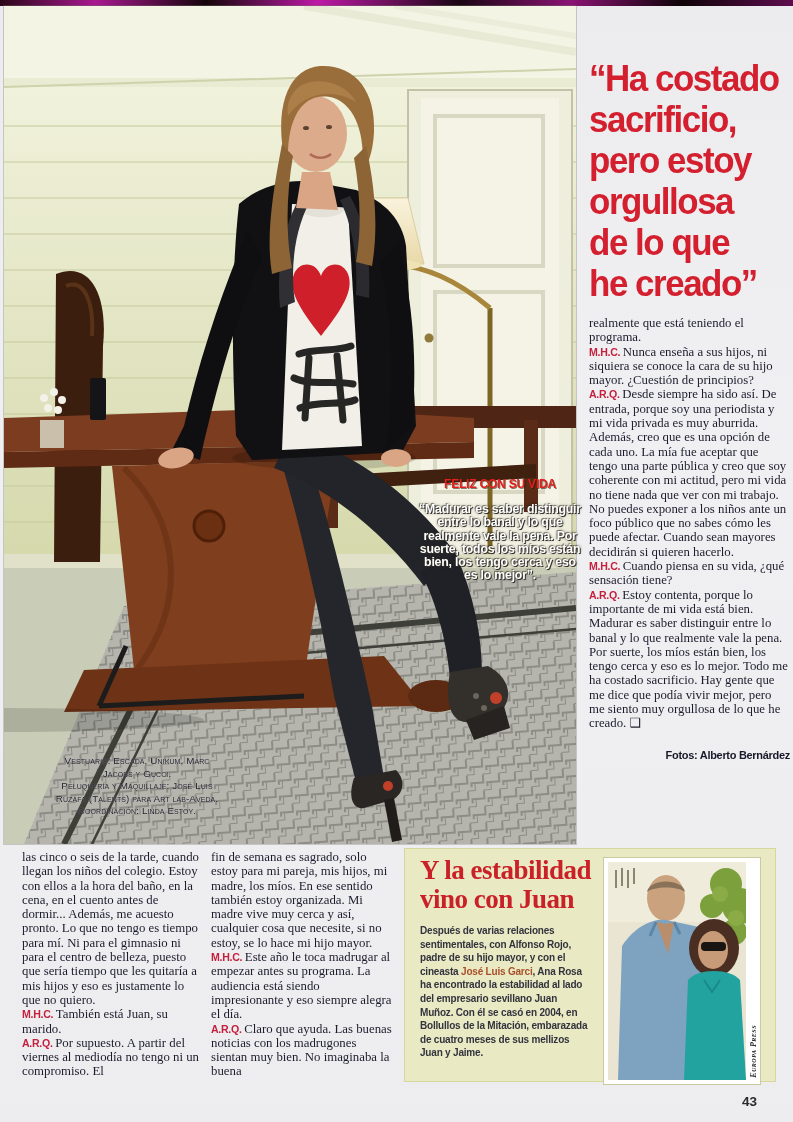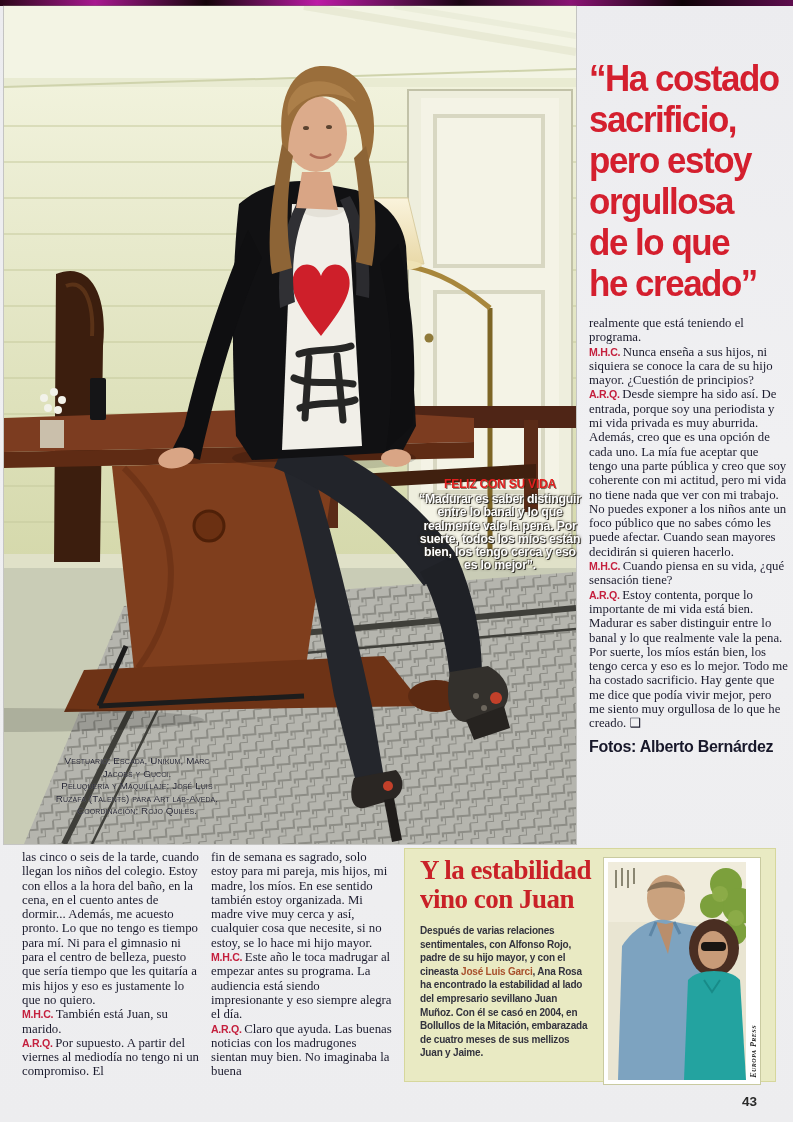--- a/index.html
+++ b/index.html
@@ -13,41 +13,41 @@
     background:linear-gradient(90deg,#2b0618,#a81890 12%,#140409 26%,#bd1aa6 40%,#1a0512 58%,#8a1374 72%,#0e0307 86%,#5e0d4e);}
   
   .photo{position:absolute;left:4px;top:6px;width:572px;height:838px;overflow:hidden;
     box-shadow:0 0 0 1px rgba(120,120,110,.35);}
   .photo svg{display:block;}
   
   .caption{position:absolute;left:418px;top:477px;width:164px;text-align:center;
     font-family:"Liberation Sans",sans-serif;}
   .caption .cap-title{font-weight:bold;font-size:12px;letter-spacing:-0.2px;color:#e41f1f;
     text-shadow:1px 1px 0 rgba(40,20,0,.55);}
-  .caption .cap-body{margin-top:2px;font-weight:bold;font-size:12.3px;line-height:13.3px;color:#fff;
+  .caption .cap-body{margin-top:12px;font-weight:bold;font-size:12.3px;line-height:13.3px;color:#fff;
     letter-spacing:-0.2px;
     text-shadow:1px 1px 0 #33302a,-1px -1px 0 rgba(50,45,35,.5),0 0 3px rgba(40,35,25,.9);}
   
   .credits{position:absolute;left:26px;top:755px;width:222px;text-align:center;
     font-family:"Liberation Sans",sans-serif;font-weight:normal;font-variant:small-caps;
     font-size:9.8px;line-height:12.5px;color:#232334;letter-spacing:0.1px;
     text-shadow:0 0 1px rgba(230,230,210,.6);}
   
   .pullquote{position:absolute;left:589px;top:58px;width:202px;
     font-family:"Liberation Sans",sans-serif;font-weight:bold;
     font-size:36px;line-height:41px;letter-spacing:-1.5px;color:#d41f2e;
     transform:scaleX(.97);transform-origin:left top;}
   
   .bodycol{font-family:"Liberation Serif",serif;font-size:12.8px;line-height:14.3px;color:#1c1c2e;}
   .para{margin:0;}
   .speaker{font-family:"Liberation Sans",sans-serif;font-weight:bold;font-size:10.6px;
     letter-spacing:-0.3px;color:#c41f3d;}
   .col-right{position:absolute;left:589px;top:316px;width:201px;}
-  .photo-credit{font-family:"Liberation Sans",sans-serif;font-weight:bold;font-size:16px;
-    letter-spacing:-0.3px;color:#18182a;margin-top:9px;}
+  .photo-credit{font-family:"Liberation Sans",sans-serif;font-weight:bold;font-size:11px;
+    letter-spacing:-0.3px;color:#18182a;text-align:right;margin-top:17px;}
   .col-left{position:absolute;left:22px;top:850px;width:181px;}
   .col-mid{position:absolute;left:211px;top:850px;width:184px;}
   
   .sidebar{position:absolute;left:404px;top:848px;width:372px;height:234px;
     background:#e9eac3;box-shadow:0 0 0 1px #d6d79c inset;}
   .sb-title{position:absolute;left:16px;top:8px;width:200px;
     font-family:"Liberation Serif",serif;font-weight:bold;font-size:27px;line-height:29px;
     letter-spacing:-0.5px;color:#c92127;}
   .sb-body{position:absolute;left:16px;top:76px;width:172px;
     font-family:"Liberation Sans",sans-serif;font-weight:bold;font-size:10px;line-height:13.6px;
@@ -228,21 +228,21 @@
   <div class="caption">
     <div class="cap-title">FELIZ CON SU VIDA</div>
     <div class="cap-body">“Madurar es saber distinguir entre lo banal y lo que realmente vale la pena. Por suerte, todos los míos están bien, los tengo cerca y eso es lo mejor”.</div>
   </div>
 
   <div class="credits">
     <div>Vestuario: Escada, Unikum, Marc</div>
     <div>Jacobs y Gucci.</div>
     <div>Peluquería y Maquillaje: José Luis</div>
     <div>Ruzafa (Talents) para Art lab-Aveda.</div>
-    <div>Coordinación: Rojo Quiles.</div>
+    <div>Coordinación: Linda Estoy.</div>
   </div>
 
   <div class="pullquote">
     <div>“Ha costado</div>
     <div>sacrificio,</div>
     <div>pero estoy</div>
     <div>orgullosa</div>
     <div>de lo que</div>
     <div>he creado”</div>
   </div>

